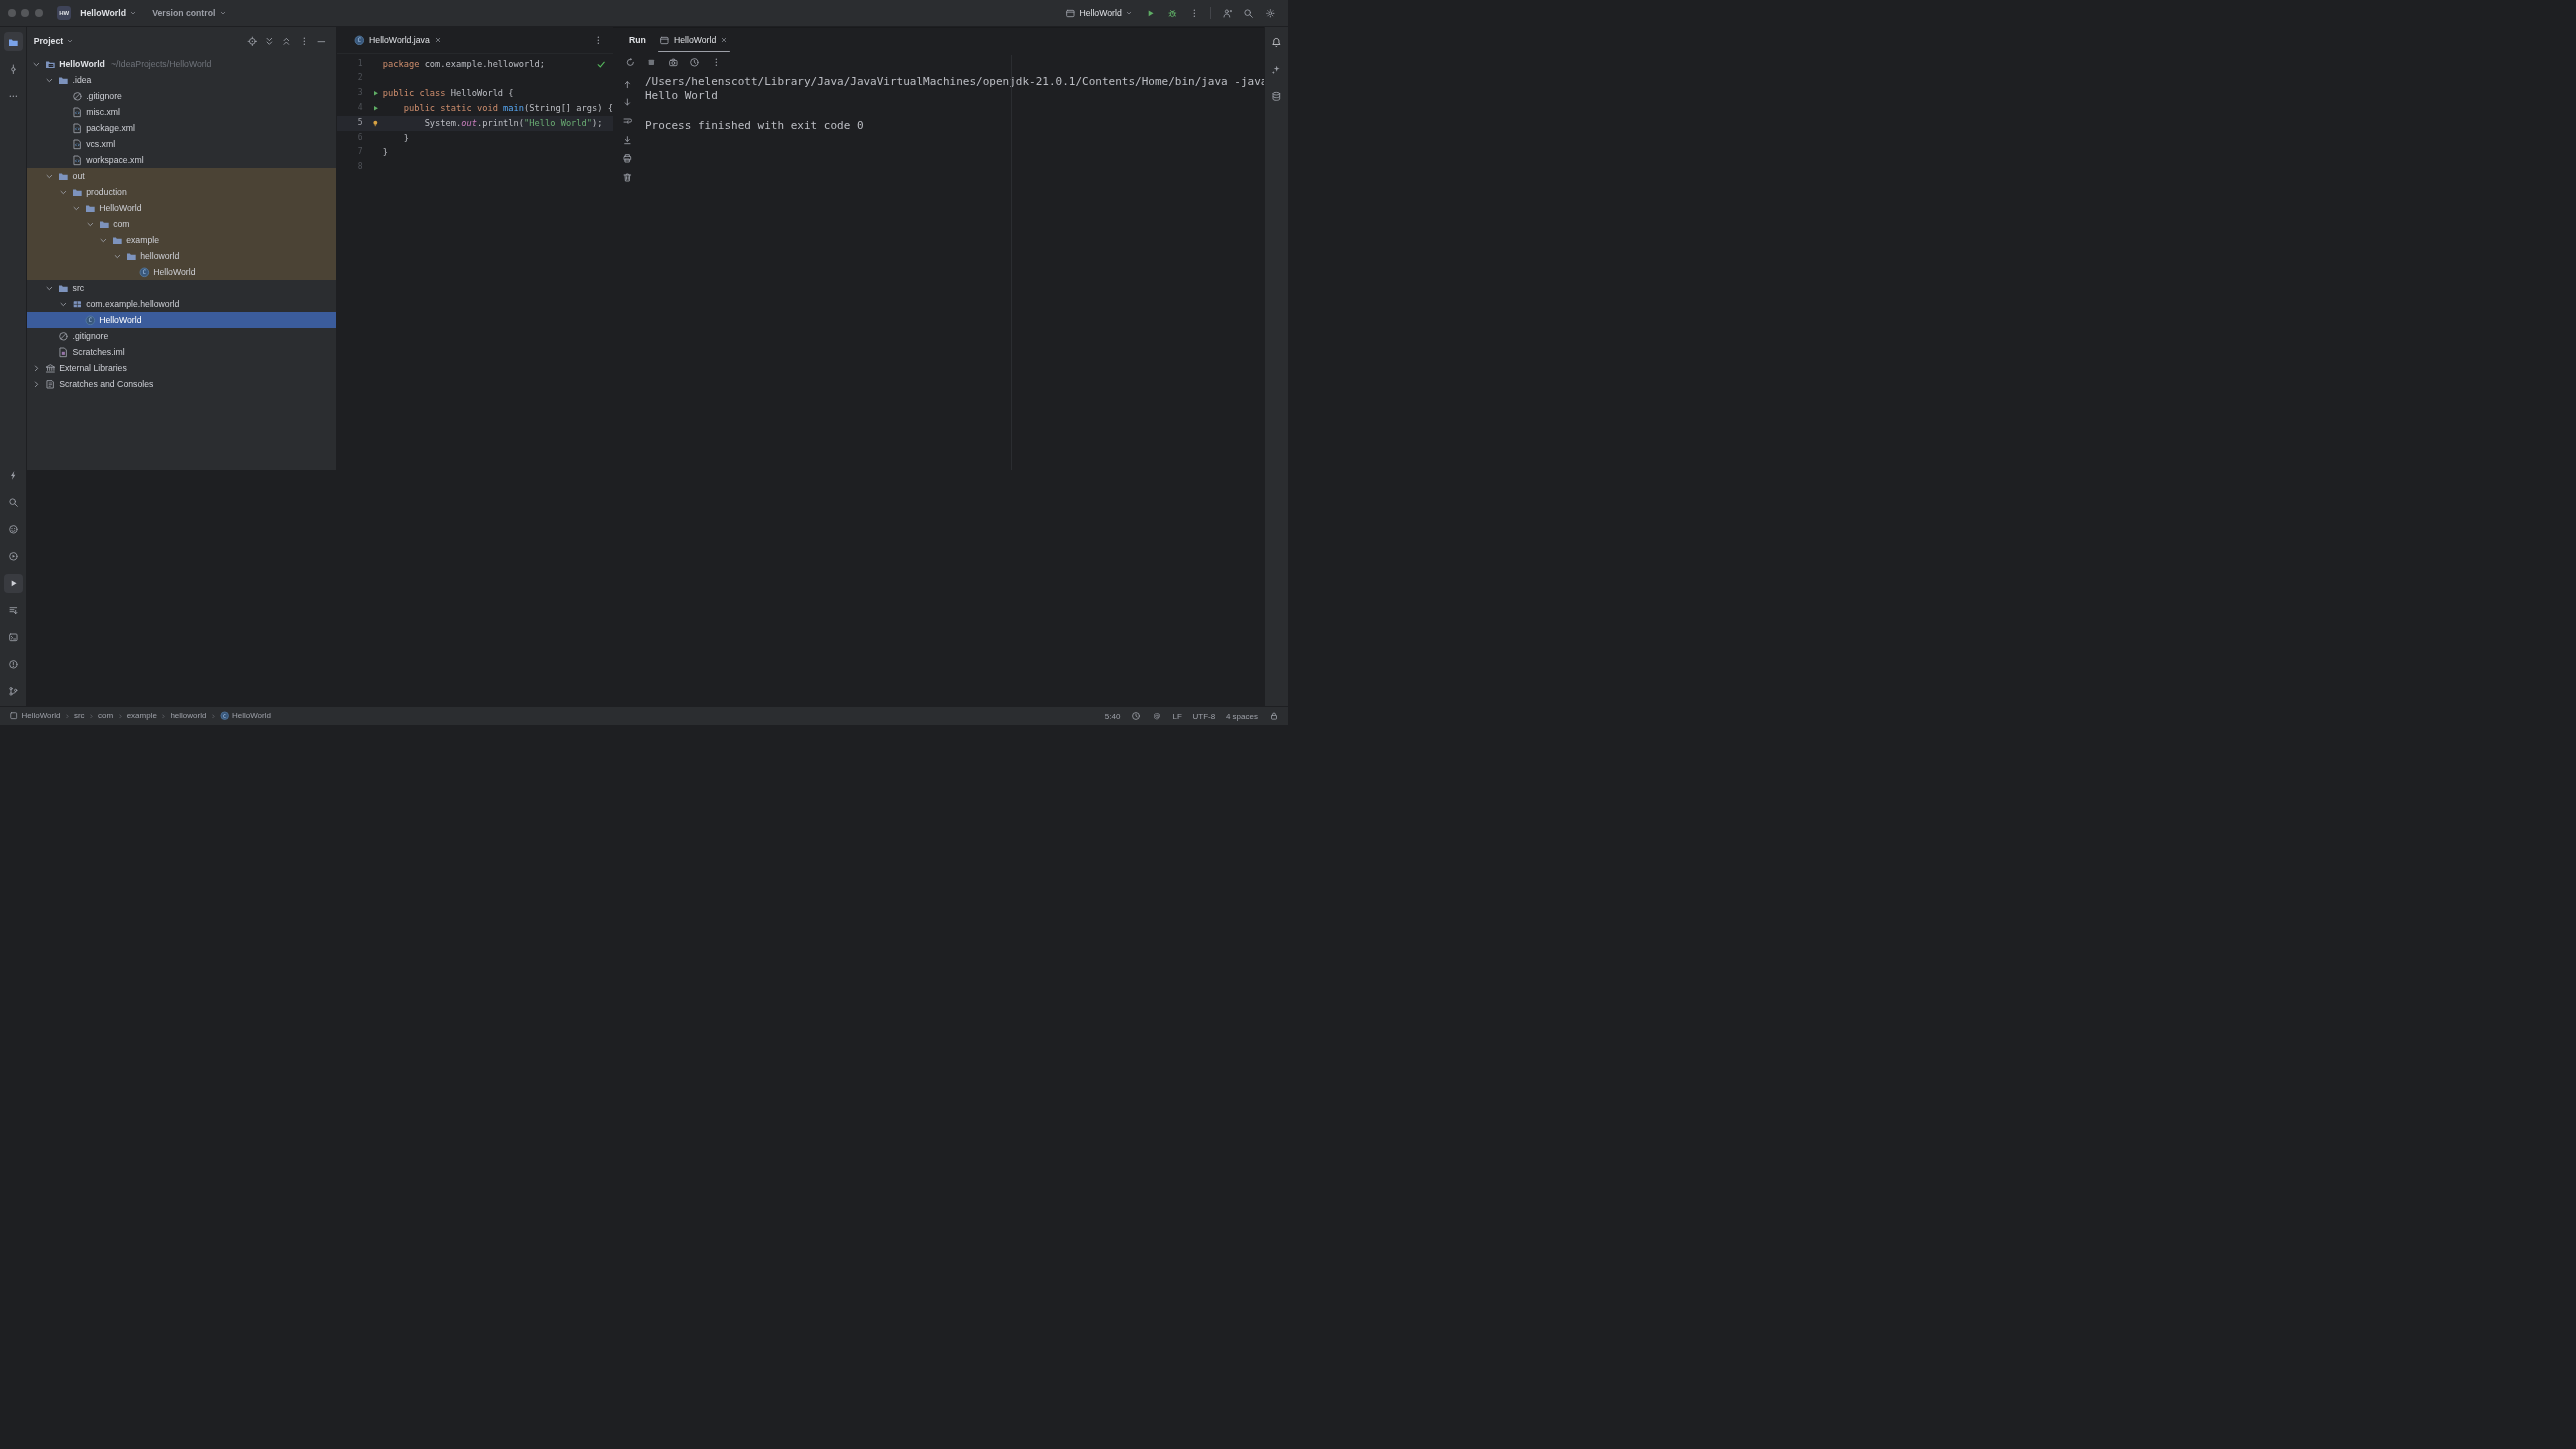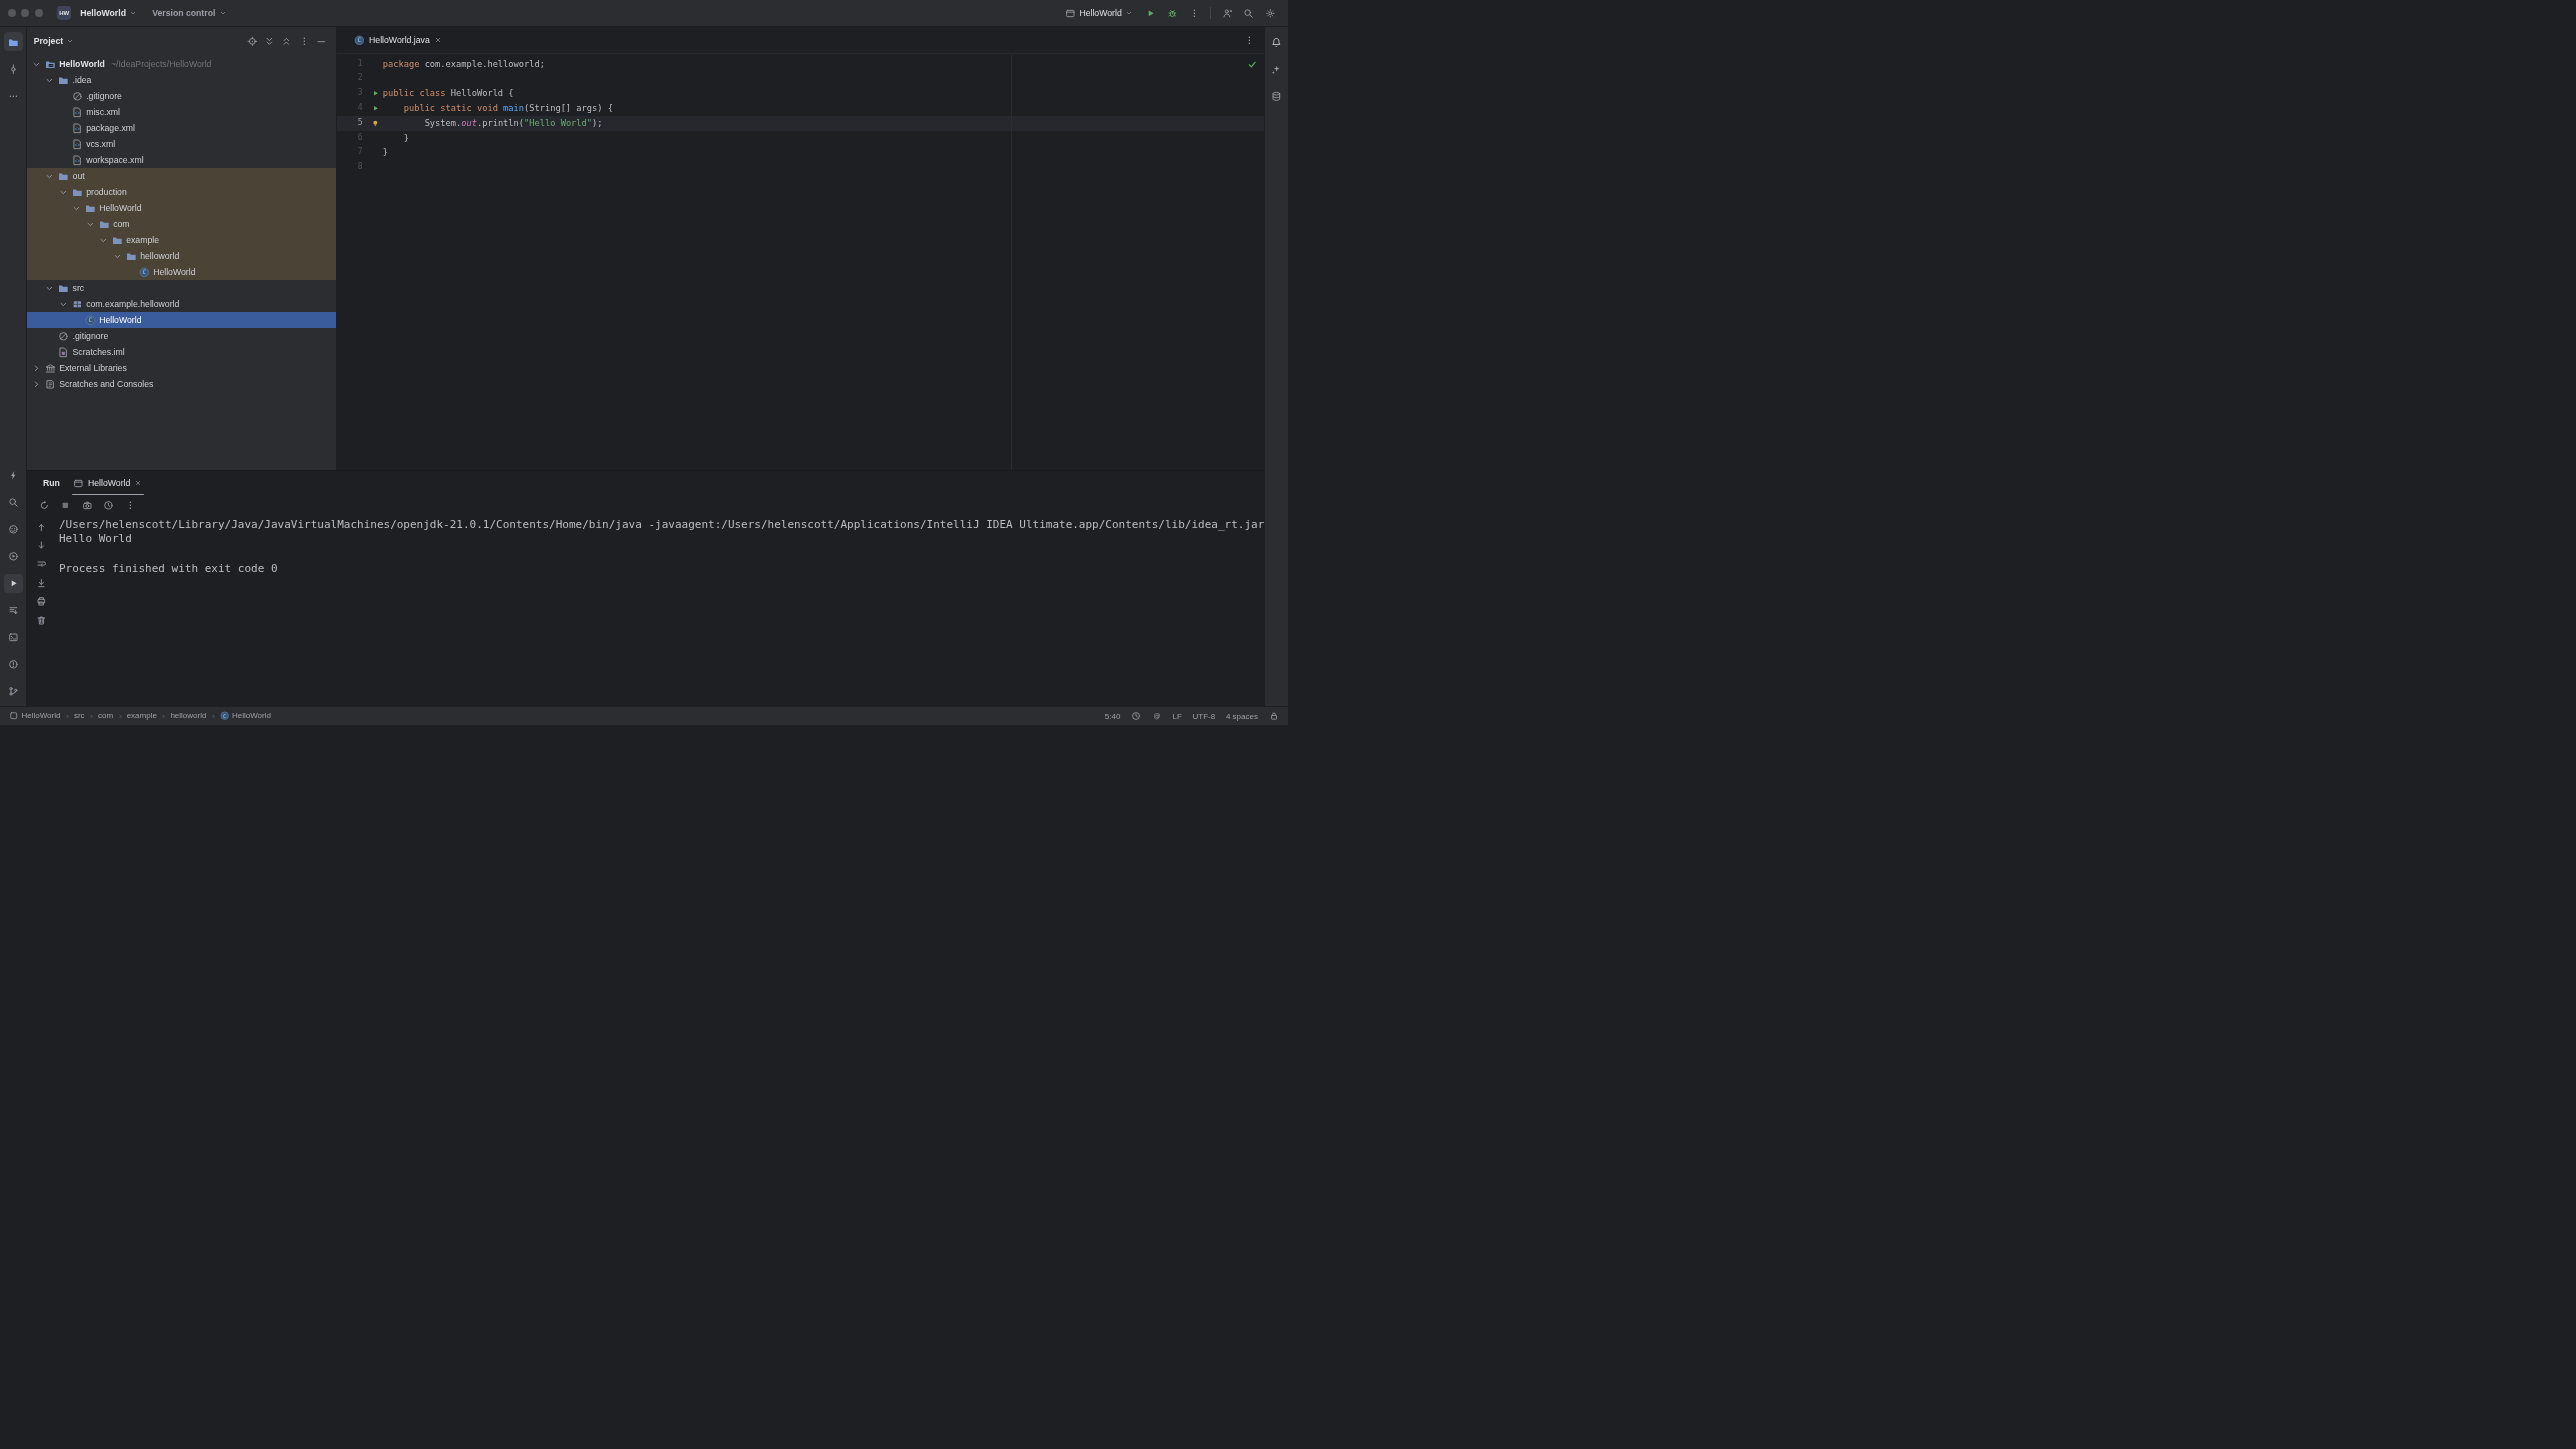--- a/index.html
+++ b/index.html
@@ -24,21 +24,21 @@
   .tb-right{margin-left:auto;display:flex;align-items:center;gap:2.7px}
   .sep{width:0.7px;height:12px;background:#43454a;margin:0 4px}
 
   
   .main{height:679px;display:flex;flex:none}
   .strip{width:27px;background:#2b2d30;display:flex;flex-direction:column;align-items:center;padding:5.4px 0;gap:8px;flex:none}
   .strip.left{border-right:0.7px solid #1e1f22}
   .strip.right{width:24px;border-left:0.7px solid #1e1f22}
   .strip-group{display:flex;flex-direction:column;align-items:center;gap:8px}
   .strip-group.bottom{margin-top:auto}
-  .center{flex:1;display:flex;flex-direction:column;min-width:0}
+  .center{flex:1;display:flex;flex-direction:row;min-width:0}
   .top-split{height:443px;display:flex;min-height:0;flex:none}
 
   
   .project-panel{width:310px;min-width:310px;background:#2b2d30;border-right:0.7px solid #1e1f22;display:flex;flex-direction:column}
   .pp-header{height:28px;display:flex;align-items:center;padding:0 6.7px;flex:none}
   .pp-title{display:flex;align-items:center;gap:2.7px;color:#dfe1e5;font-weight:600}
   .pp-actions{margin-left:auto;display:flex;gap:1.3px;align-items:center}
   .pp-actions .iconbtn{width:16px;height:16px}
   .tree{flex:1;overflow:hidden;padding-top:1.3px}
   .trow{height:16px;display:flex;align-items:center;gap:3.4px;color:#ced0d6;white-space:nowrap}

